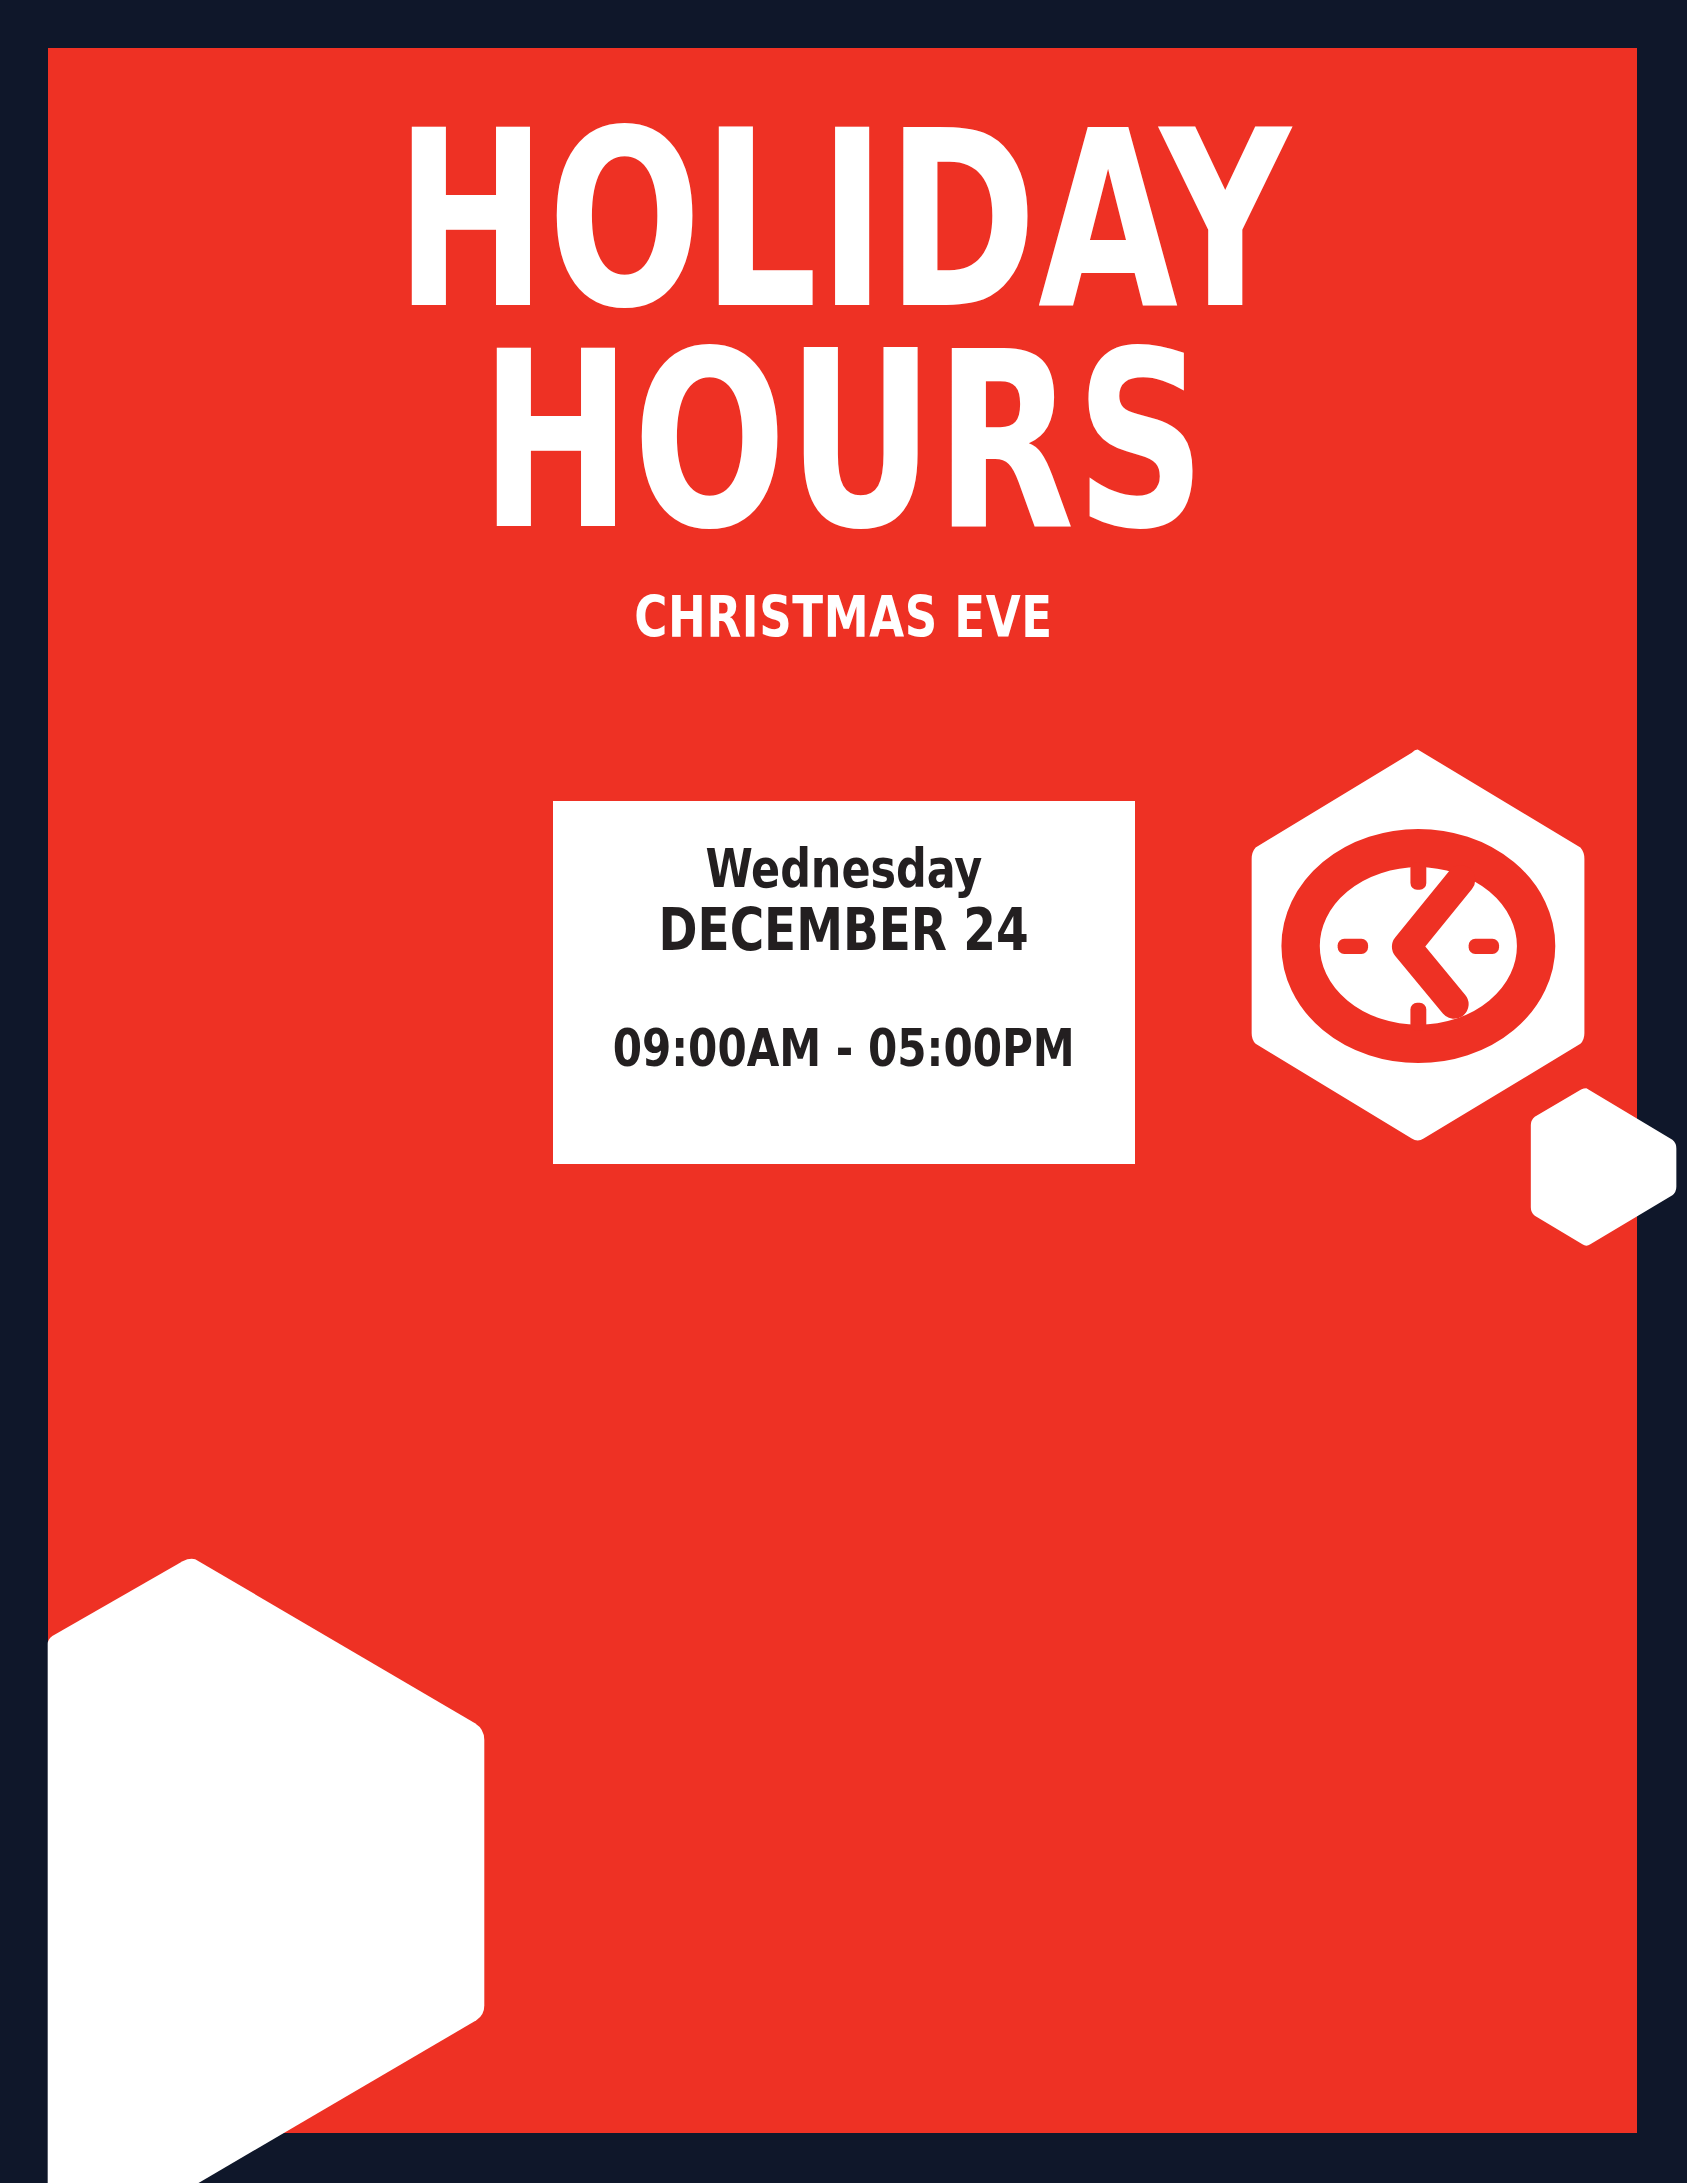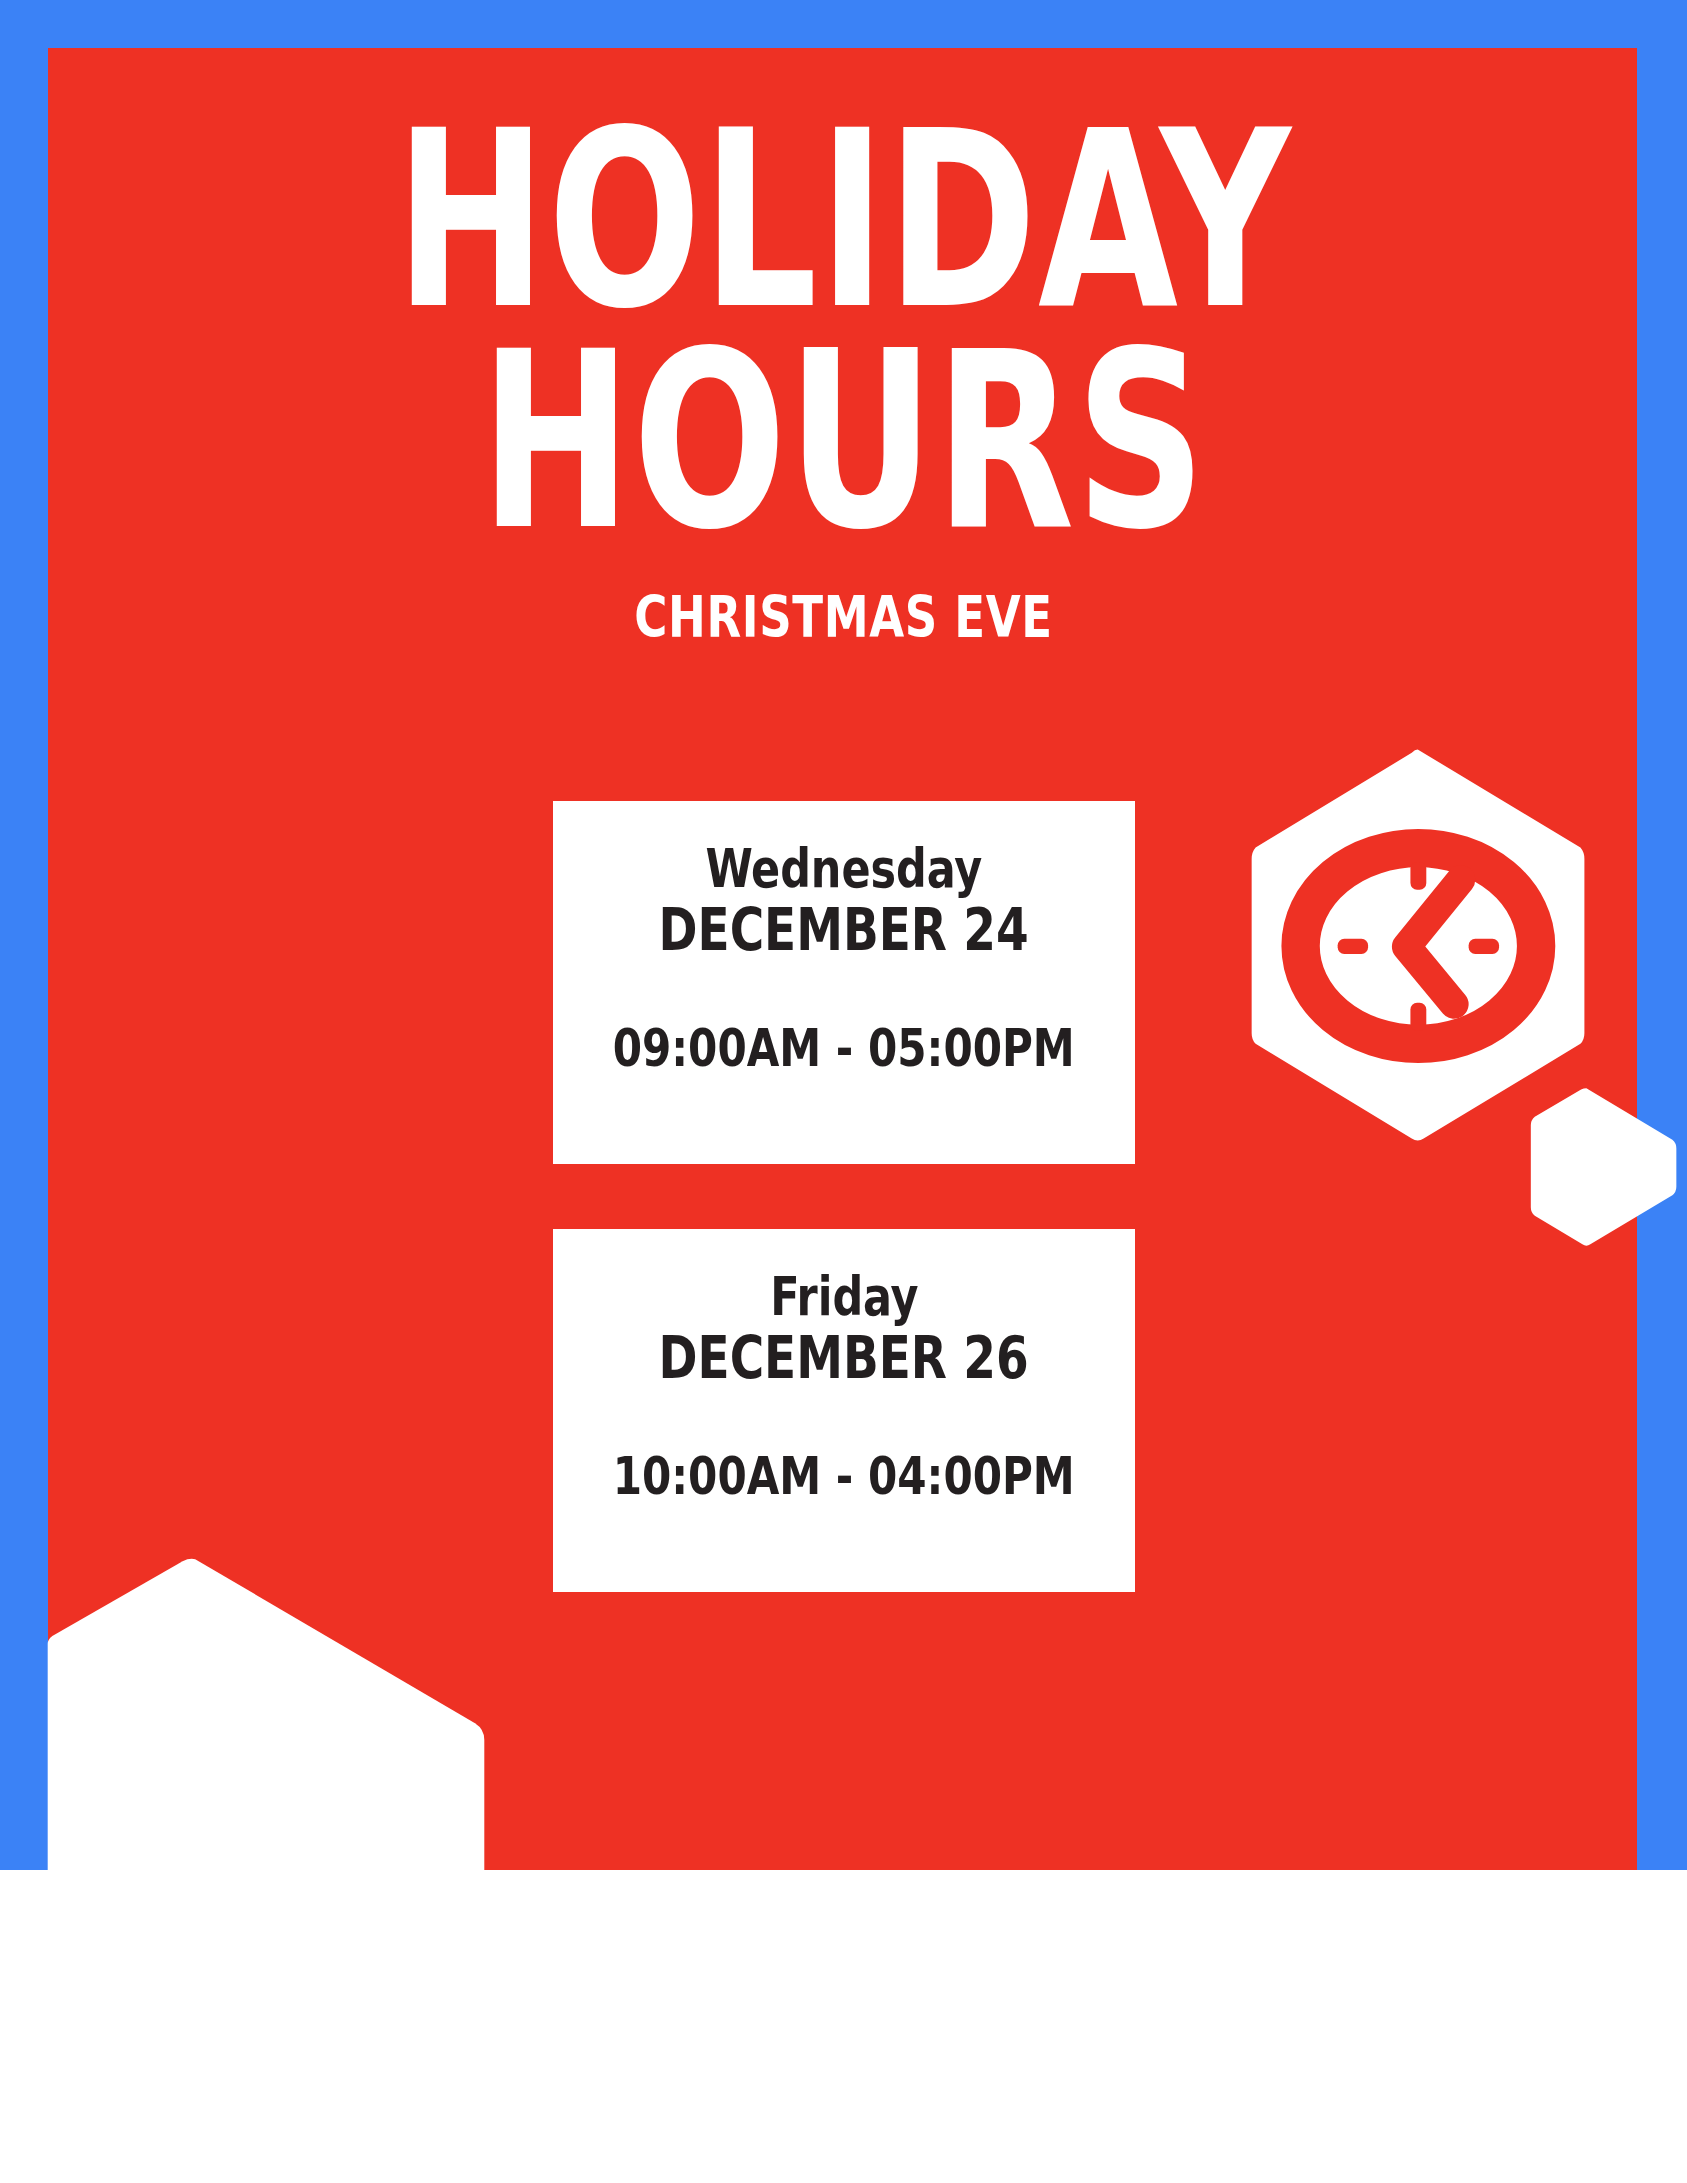--- a/index.html
+++ b/index.html
@@ -11,22 +11,22 @@
   body {
     width: 1687px;
     height: 2183px;
     font-family: "Liberation Sans", "DejaVu Sans", sans-serif;
     overflow: hidden;
   }
 
   #poster {
     position: relative;
     width: 1687px;
-    height: 1870px;
-    background: #3b82f6;
+    height: 2183px;
+    background: #0f172a;
     overflow: hidden;
   }
 
   
   .red-panel {
     position: absolute;
     left: 48px;
     top: 48px;
     width: 1589px;
     height: 2085px;
@@ -213,22 +213,17 @@
 
   <div class="cards">
 
     <div class="card">
       <div class="card-day">Wednesday</div>
       <div class="card-date">DECEMBER 24</div>
       <div class="card-hours">09:00AM - 05:00PM</div>
     </div>
 
 
-    <div class="card">
-      <div class="card-day">Friday</div>
-      <div class="card-date">DECEMBER 26</div>
-      <div class="card-hours">10:00AM - 04:00PM</div>
-    </div>
 
   </div>
 
 </div>
 
 
 </body></html>

